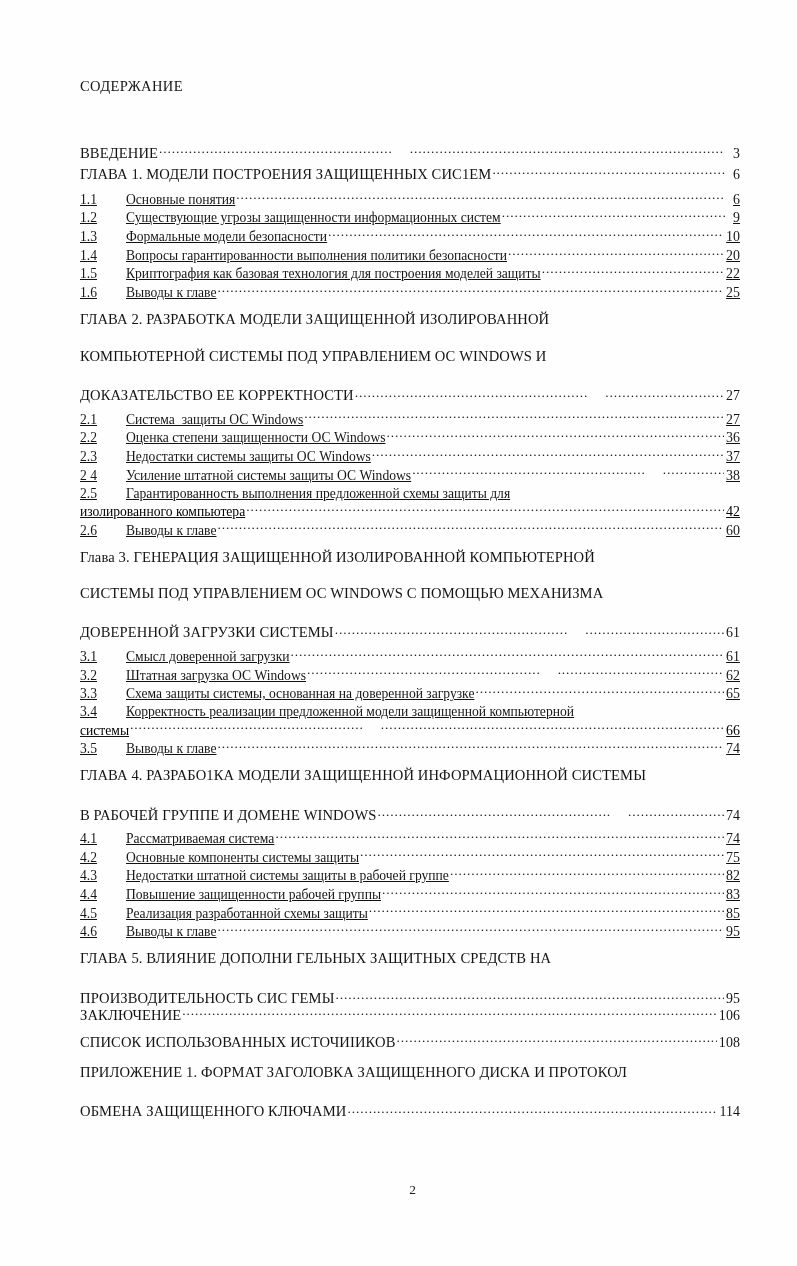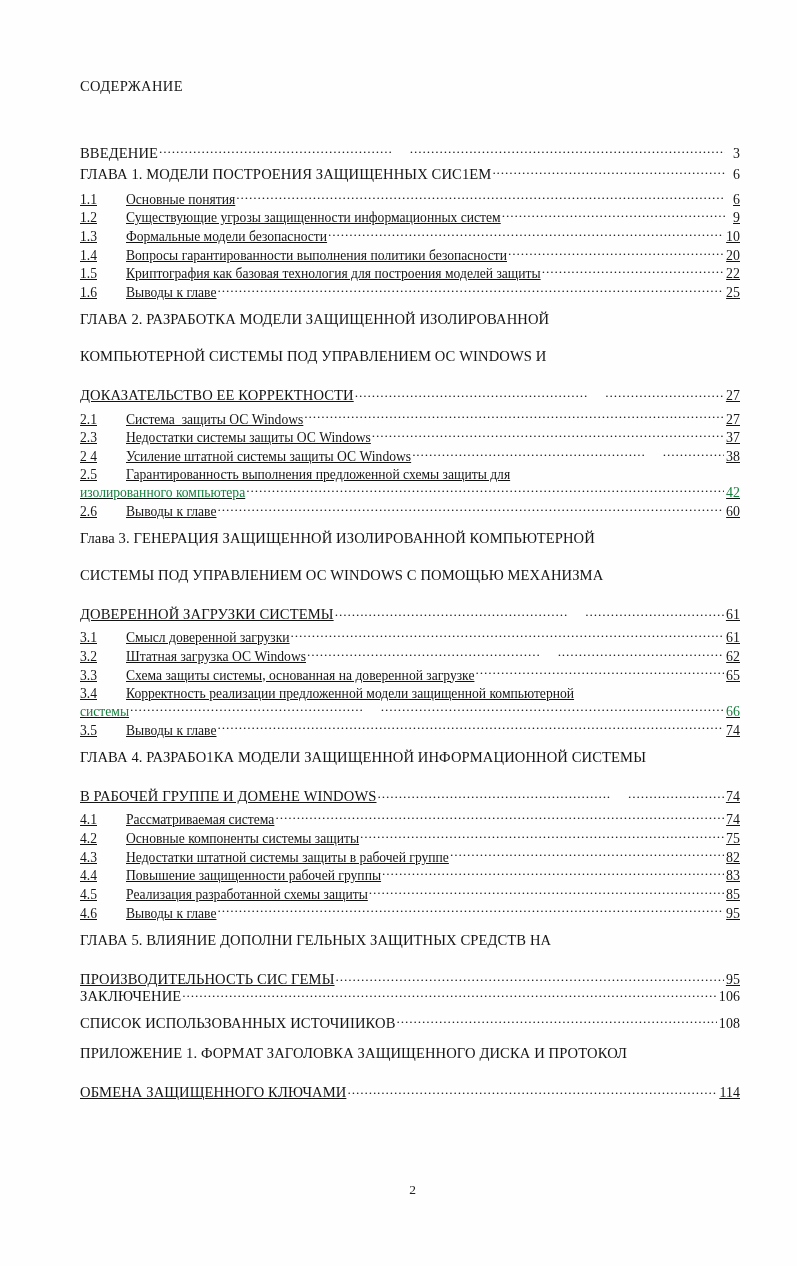--- a/index.html
+++ b/index.html
@@ -105,27 +105,26 @@
     font-size: 14.6px;
     line-height: 1.0;
     color: #141414;
     letter-spacing: 0.1px;
   }
   .blockhead .hline {
     margin-bottom: 22px;
   }
   .blockhead .hline:last-child {
     margin-bottom: 0;
-    text-decoration: underline;
   }
 
   
   .cont {
     font-size: 13.6px;
-    color: #15803d;
+    color: #000000;
     justify-content: center;
   }
 
   .gap-sm { height: 10px; }
 
   .sublist { margin-top: 7px; text-decoration: underline; }
 
   
   #folio {
     position: absolute;
@@ -209,20 +208,26 @@
     </div>
 
     <div class="sublist">
       <div class="row lvl2">
         <span class="num">2.1</span>
         <span class="txt">Система  защиты ОС Windows</span>
         <span class="leader"></span>
         <span class="pg">27</span>
       </div>
       <div class="row lvl2">
+        <span class="num">2.2</span>
+        <span class="txt">Оценка степени защищенности ОС Windows</span>
+        <span class="leader"></span>
+        <span class="pg">36</span>
+      </div>
+      <div class="row lvl2">
         <span class="num">2.3</span>
         <span class="txt">Недостатки системы защиты ОС Windows</span>
         <span class="leader"></span>
         <span class="pg">37</span>
       </div>
       <div class="row lvl2">
         <span class="num">2 4</span>
         <span class="txt">Усиление штатной системы защиты ОС Windows</span>
         <span class="leader gap"></span>
         <span class="pg">38</span>

